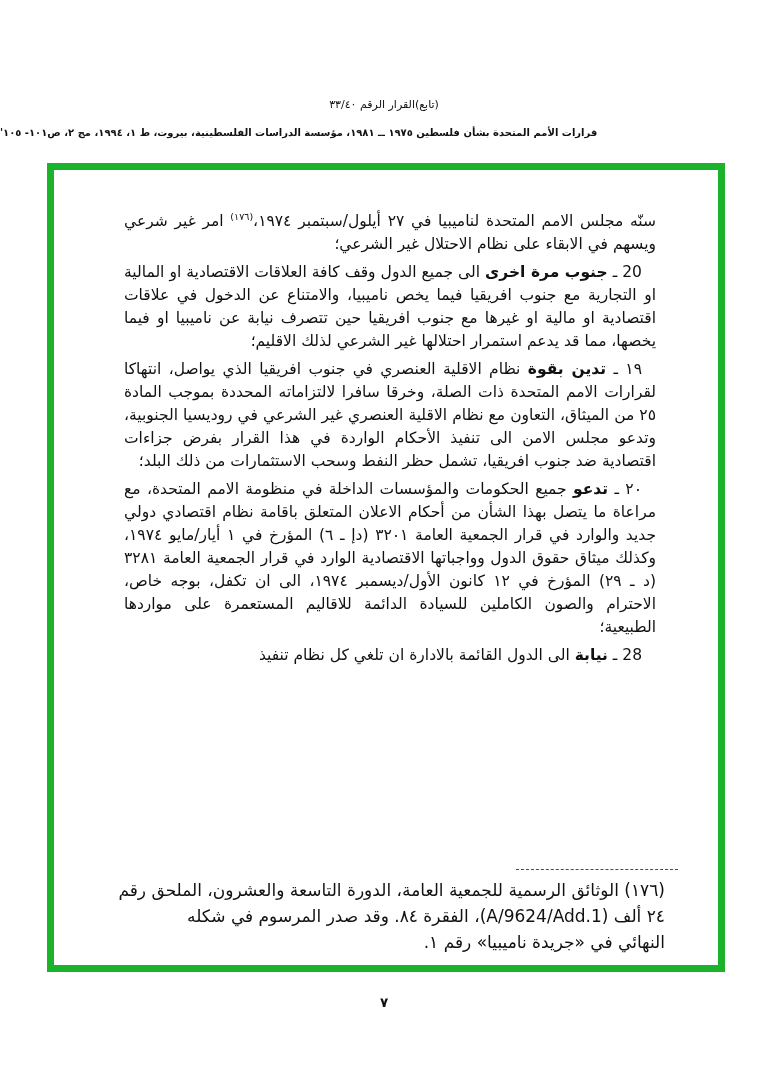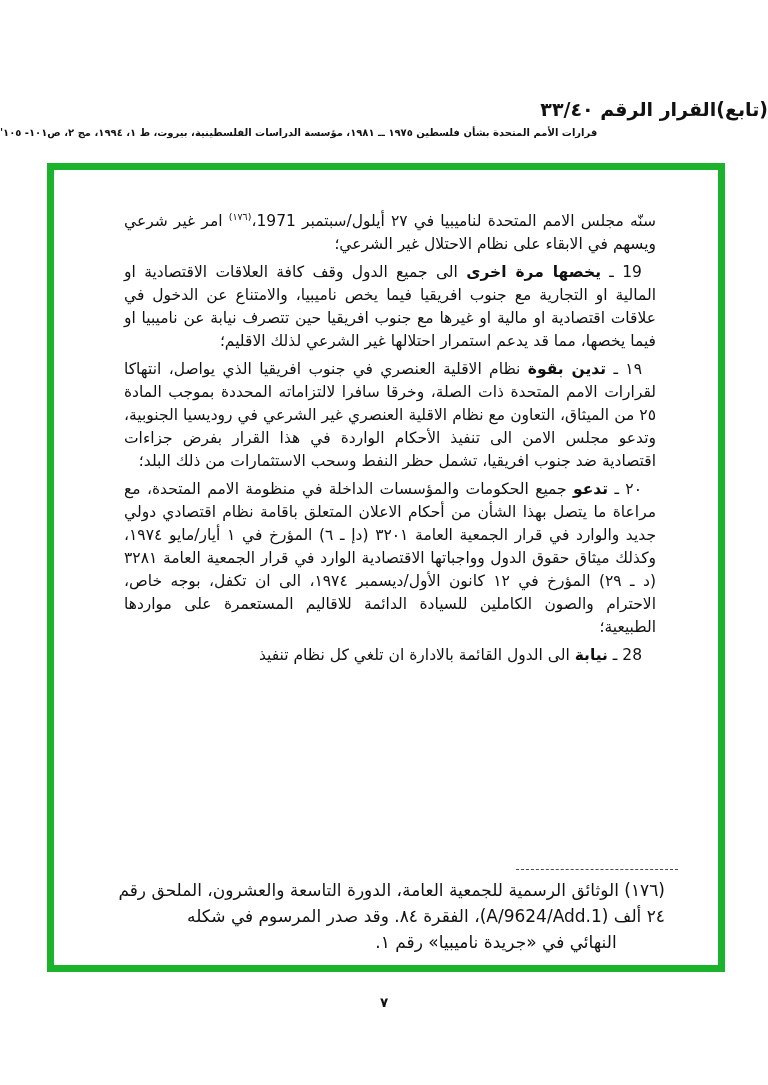--- a/index.html
+++ b/index.html
@@ -4,21 +4,21 @@
 <style>
   html,body{margin:0;padding:0;}
   body{
     width:768px;height:1085px;background:#ffffff;
     font-family:"DejaVu Sans",sans-serif;color:#111;
     overflow:hidden;
   }
   .page{position:relative;width:768px;height:1085px;direction:rtl;}
   .header-title{
     position:absolute;top:98px;left:0;width:100%;
-    font-weight:bold;font-size:19px;
+    text-align:center;font-weight:normal;font-size:11px;
     letter-spacing:0px;
   }
   .source-line{
     position:absolute;top:127px;left:0;width:100%;
     text-align:left;font-weight:bold;font-size:10px;
     white-space:nowrap;
   }
   .frame{
     position:absolute;top:163px;left:47px;
     width:678px;height:809px;box-sizing:border-box;
@@ -36,41 +36,41 @@
   sup.fnref{font-size:9.5px;line-height:0;vertical-align:6px;}
   .footnote-sep{
     position:absolute;top:869px;left:516px;width:162px;height:0;
     border-top:1px dashed #4a4a4a;
   }
   .footnote{
     position:absolute;top:877px;right:103px;width:398px;
     font-size:17px;line-height:26px;text-align:right;
   }
   .footnote .fn-line{white-space:nowrap;}
-  .footnote .fn-center{text-align:center;padding-left:60px;}
+  .footnote .fn-center{text-align:right;padding-left:60px;}
   .page-number{
     position:absolute;top:994px;left:0;width:100%;
     text-align:center;font-size:13.5px;font-weight:bold;
   }
 </style>
 </head>
 <body>
 
 <div class="page">
 
   <div class="header-title">(تابع)القرار الرقم ٣٣/٤٠</div>
 
   <div class="source-line">قرارات الأمم المتحدة بشأن فلسطين ١٩٧٥ ــ ١٩٨١، مؤسسة الدراسات الفلسطينية، بيروت، ط ١، ١٩٩٤، مج ٢، ص١٠١- ١٠٥'</div>
 
   <div class="frame" style="border-color: rgb(26, 179, 43);">
     <div class="body-text">
-  <p><span>سنّه مجلس الامم المتحدة لناميبيا في ٢٧ أيلول/سبتمبر 1971،</span><sup class="fnref">(١٧٦)</sup><span> امر غير شرعي ويسهم في الابقاء على نظام الاحتلال غير الشرعي؛</span></p>
+  <p><span>سنّه مجلس الامم المتحدة لناميبيا في ٢٧ أيلول/سبتمبر ١٩٧٤،</span><sup class="fnref">(١٧٦)</sup><span> امر غير شرعي ويسهم في الابقاء على نظام الاحتلال غير الشرعي؛</span></p>
 
 
-  <p class="indent"><span class="pnum">19 ـ </span><span class="plead">يخصها مرة اخرى</span><span> الى جميع الدول وقف كافة العلاقات الاقتصادية او المالية او التجارية مع جنوب افريقيا فيما يخص ناميبيا، والامتناع عن الدخول في علاقات اقتصادية او مالية او غيرها مع جنوب افريقيا حين تتصرف نيابة عن ناميبيا او فيما يخصها، مما قد يدعم استمرار احتلالها غير الشرعي لذلك الاقليم؛</span></p>
+  <p class="indent"><span class="pnum">20 ـ </span><span class="plead">جنوب مرة اخرى</span><span> الى جميع الدول وقف كافة العلاقات الاقتصادية او المالية او التجارية مع جنوب افريقيا فيما يخص ناميبيا، والامتناع عن الدخول في علاقات اقتصادية او مالية او غيرها مع جنوب افريقيا حين تتصرف نيابة عن ناميبيا او فيما يخصها، مما قد يدعم استمرار احتلالها غير الشرعي لذلك الاقليم؛</span></p>
 
   <p class="indent"><span class="pnum">١٩ ـ </span><span class="plead">تدين بقوة</span><span> نظام الاقلية العنصري في جنوب افريقيا الذي يواصل، انتهاكا لقرارات الامم المتحدة ذات الصلة، وخرقا سافرا لالتزاماته المحددة بموجب المادة ٢٥ من الميثاق، التعاون مع نظام الاقلية العنصري غير الشرعي في روديسيا الجنوبية، وتدعو مجلس الامن الى تنفيذ الأحكام الواردة في هذا القرار بفرض جزاءات اقتصادية ضد جنوب افريقيا، تشمل حظر النفط وسحب الاستثمارات من ذلك البلد؛</span></p>
 
   <p class="indent"><span class="pnum">٢٠ ـ </span><span class="plead">تدعو</span><span> جميع الحكومات والمؤسسات الداخلة في منظومة الامم المتحدة، مع مراعاة ما يتصل بهذا الشأن من أحكام الاعلان المتعلق باقامة نظام اقتصادي دولي جديد والوارد في قرار الجمعية العامة ٣٢٠١ (دإ ـ ٦) المؤرخ في ١ أيار/مايو ١٩٧٤، وكذلك ميثاق حقوق الدول وواجباتها الاقتصادية الوارد في قرار الجمعية العامة ٣٢٨١ (د ـ ٢٩) المؤرخ في ١٢ كانون الأول/ديسمبر ١٩٧٤، الى ان تكفل، بوجه خاص، الاحترام والصون الكاملين للسيادة الدائمة للاقاليم المستعمرة على مواردها الطبيعية؛</span></p>
 
   <p class="indent"><span class="pnum">28 ـ </span><span class="plead">نيابة</span><span> الى الدول القائمة بالادارة ان تلغي كل نظام تنفيذ</span></p>
 </div>
   </div>
 
   <div class="footnote-sep"></div>

